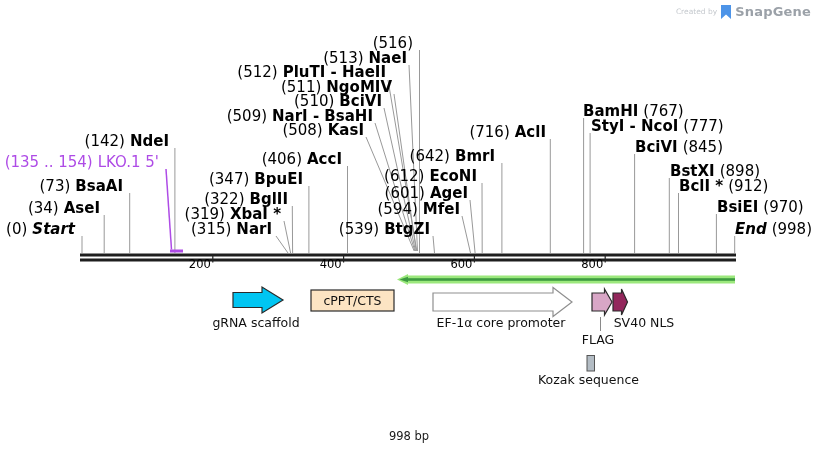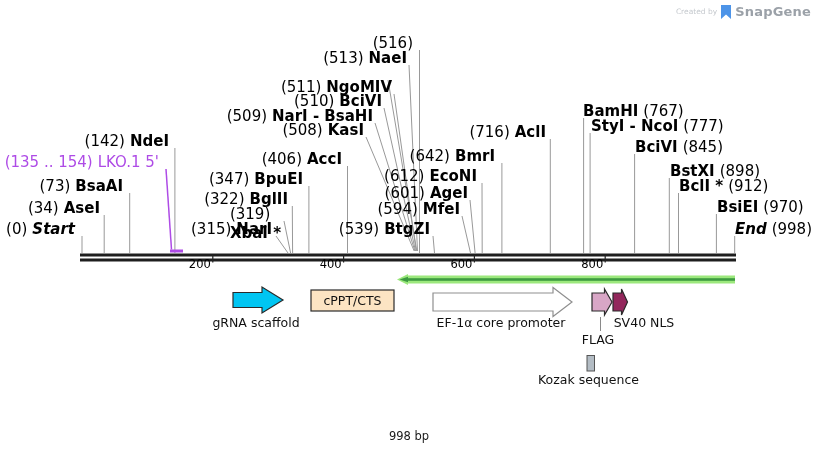--- a/index.html
+++ b/index.html
@@ -93,20 +93,24 @@
     </svg>
 
   <div id="map-labels">
       <div class="site-label" style="top: 36px; right: 405px;">
         <span class="pos">(516)</span>
       </div>
       <div class="site-label" style="top: 51px; right: 411px;">
         <span class="pos">(513)</span>
         <span class="name">NaeI</span>
       </div>
+      <div class="site-label" style="top: 65px; right: 432px;">
+        <span class="pos">(512)</span>
+        <span class="name">PluTI - HaeII</span>
+      </div>
       <div class="site-label" style="top: 80px; right: 426px;">
         <span class="pos">(511)</span>
         <span class="name">NgoMIV</span>
       </div>
       <div class="site-label" style="top: 94px; right: 436px;">
         <span class="pos">(510)</span>
         <span class="name">BciVI</span>
       </div>
       <div class="site-label" style="top: 109px; right: 445px;">
         <span class="pos">(509)</span>
@@ -133,21 +137,21 @@
         <span class="name">BsaAI</span>
       </div>
       <div class="site-label" style="top: 192px; right: 530px;">
         <span class="pos">(322)</span>
         <span class="name">BglII</span>
       </div>
       <div class="site-label" style="top: 201px; right: 718px;">
         <span class="pos">(34)</span>
         <span class="name">AseI</span>
       </div>
-      <div class="site-label" style="top: 207px; right: 537px; flex-direction: column;">
+      <div class="site-label" style="top: 207px; right: 537px;">
         <span class="pos">(319)</span>
         <span class="name">XbaI *</span>
       </div>
       <div class="site-label italic" style="top: 222px; right: 743px;">
         <span class="pos">(0)</span>
         <span class="name">Start</span>
       </div>
       <div class="site-label" style="top: 222px; right: 546px;">
         <span class="pos">(315)</span>
         <span class="name">NarI</span>

